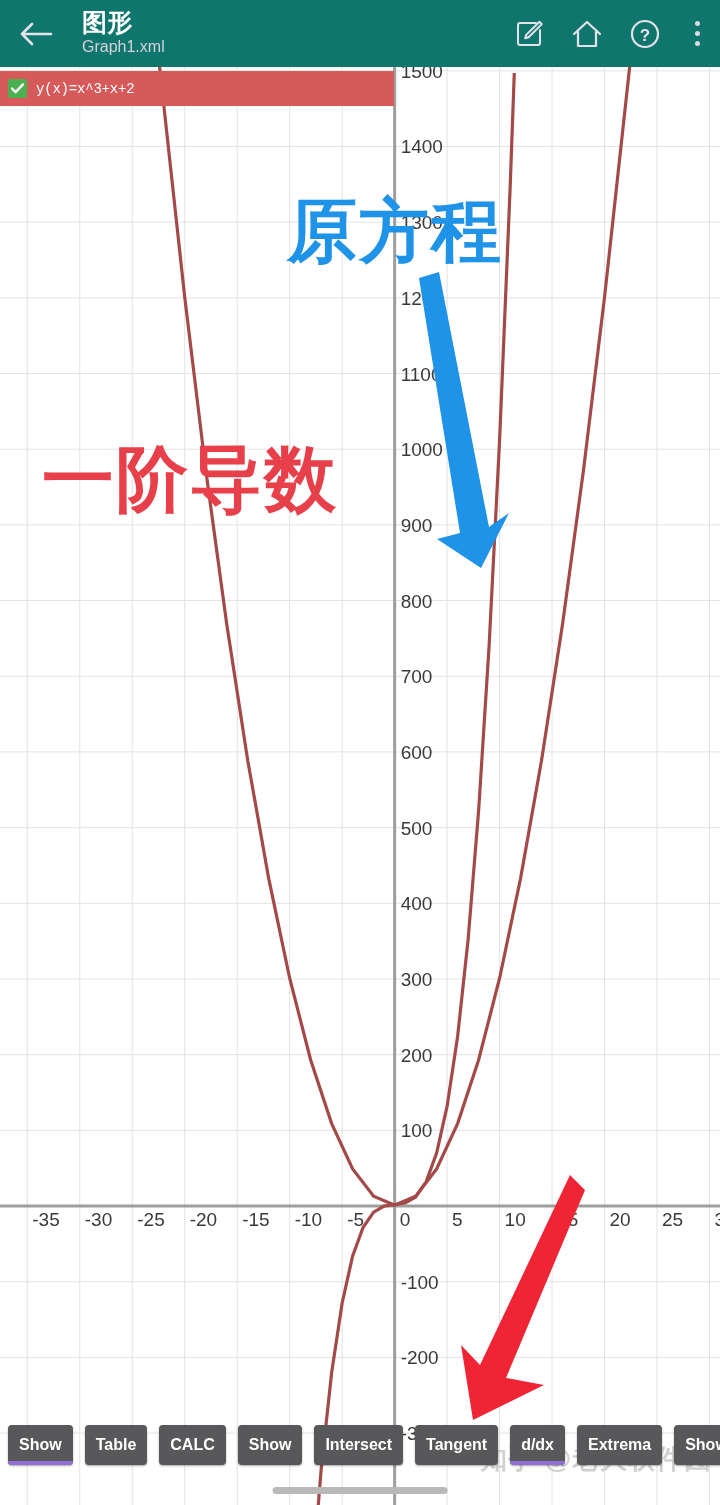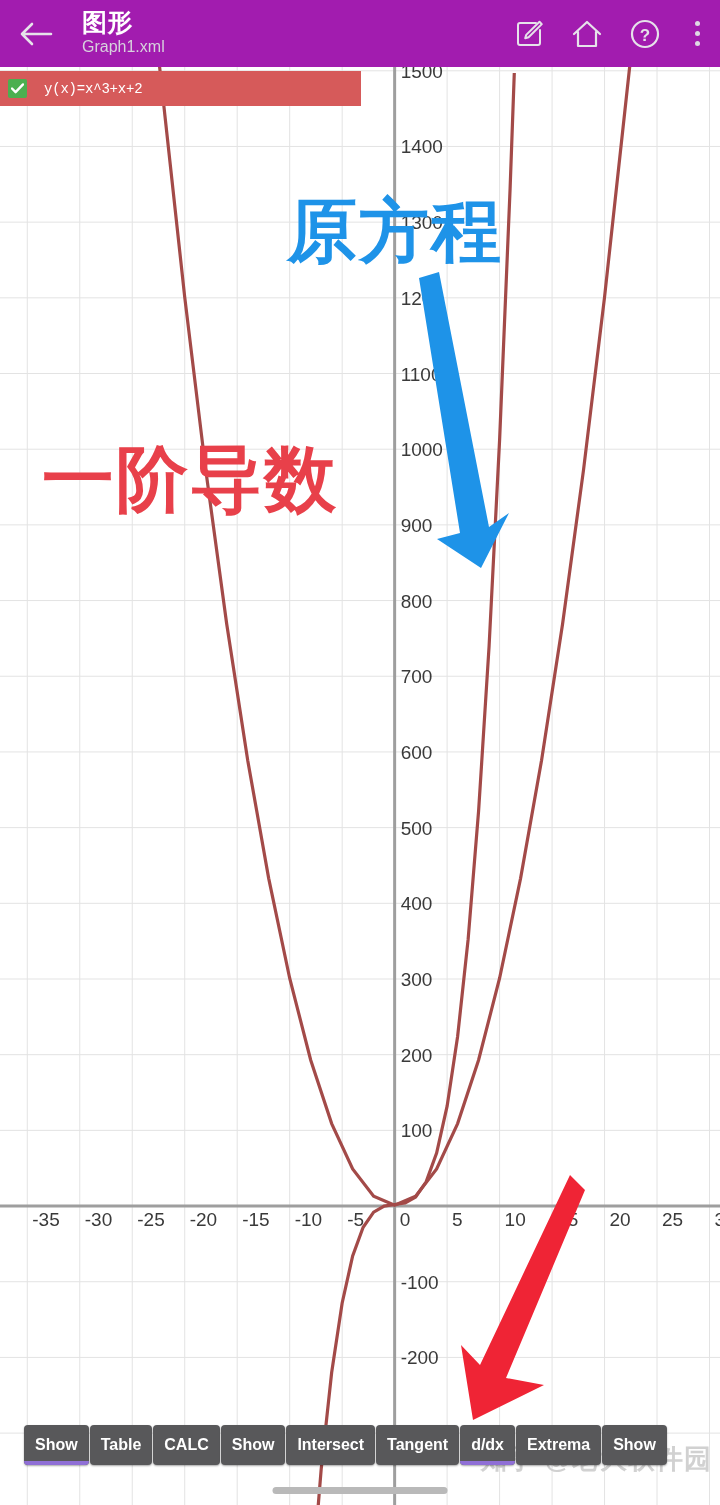--- a/index.html
+++ b/index.html
@@ -7,40 +7,40 @@
     width: 720px; height: 1505px;
     background: #ffffff;
     font-family: "Liberation Sans", "DejaVu Sans", sans-serif;
     overflow: hidden;
   }
   #app { position: relative; width: 720px; height: 1505px; overflow: hidden; background:#fff; }
 
   
   #appbar {
     position:absolute; left:0; top:0; width:720px; height:67px;
-    background:#a21caf; display:flex; align-items:center;
+    background:#0f766e; display:flex; align-items:center;
   }
   #back-btn {
     width:72px; height:67px; display:flex; align-items:center; justify-content:center;
   }
   #back-btn svg { display:block; }
   #title-block { flex:1; display:flex; flex-direction:column; justify-content:center; padding-left:10px;}
   #title-main { color:#ffffff; font-size:25px; font-weight:bold; line-height:26px; letter-spacing:.5px;}
   #title-sub { color:#d7d2dd; font-size:16px; line-height:24px; font-weight:400; }
   .hdr-icon {
     width:58px; height:67px; display:flex; align-items:center; justify-content:center;
   }
   #overflow-btn { width:46px; }
   .dot { width:5px; height:5px; border-radius:50%; background:#ded9e3; margin:2.6px 0;}
   #dots { display:flex; flex-direction:column; align-items:center; }
 
   
   #fnbar {
-    position:absolute; left:0; top:71px; width:361px; height:35px;
-    background:#d65a5a; display:flex; align-items:center; padding-left:8px; z-index:6;gap:8px;
+    position:absolute; left:0; top:71px; width:394px; height:35px;
+    background:#d65a5a; display:flex; align-items:center; padding-left:8px; z-index:6;
   }
   #fn-check {
     width:19px; height:19px; background:#4caf50; border-radius:2px;
     display:flex; align-items:center; justify-content:center; margin-right:9px;
   }
   #fn-expr { color:#ffffff; font-size:14px; font-family:"Liberation Mono","DejaVu Sans Mono",monospace; letter-spacing:-0.2px;}
 
   
   #plot { position:absolute; left:0; top:67px; width:720px; height:1438px; }
   #plot svg { display:block; }
@@ -51,21 +51,21 @@
   .ticklabel { fill:#3a3a3a; font-family:"Liberation Sans", sans-serif; font-size:19px; }
 
   
   .anno { position:absolute; font-weight:bold; white-space:nowrap; }
   #anno-red { left:42px; top:443px; color:#e8404a; font-size:72px; line-height:72px; letter-spacing:2px; }
   #anno-blue { left:287px; top:196px; color:#1e93e8; font-size:70px; line-height:70px; letter-spacing:2px; }
 
   
   #toolbar {
     position:absolute; left:0; bottom:38px; width:720px; height:45px;
-    display:flex; align-items:center; padding-left:24px; gap:1px; z-index:8;
+    display:flex; align-items:center; padding-left:8px; gap:12px; z-index:8;
   }
   .tbtn {
     background:#58585a; color:#ffffff; font-size:16px; font-weight:bold;
     height:40px; border-radius:4px; display:flex; align-items:center; justify-content:center;
     padding:0 11px; position:relative;
     box-shadow:0 1px 2px rgba(0,0,0,.35);
   }
   .tbtn.active::after {
     content:""; position:absolute; left:0; right:0; bottom:0; height:4px; background:#8f6fd6;
     border-bottom-left-radius:4px; border-bottom-right-radius:4px;

